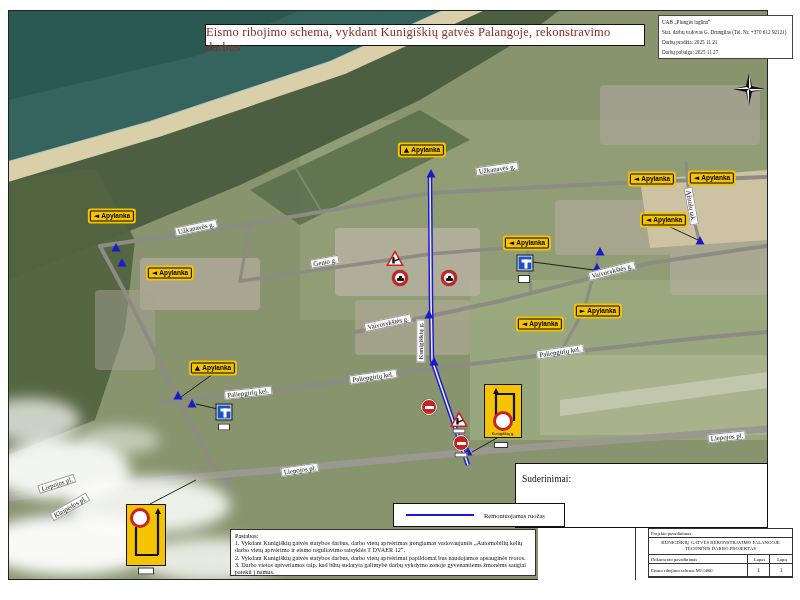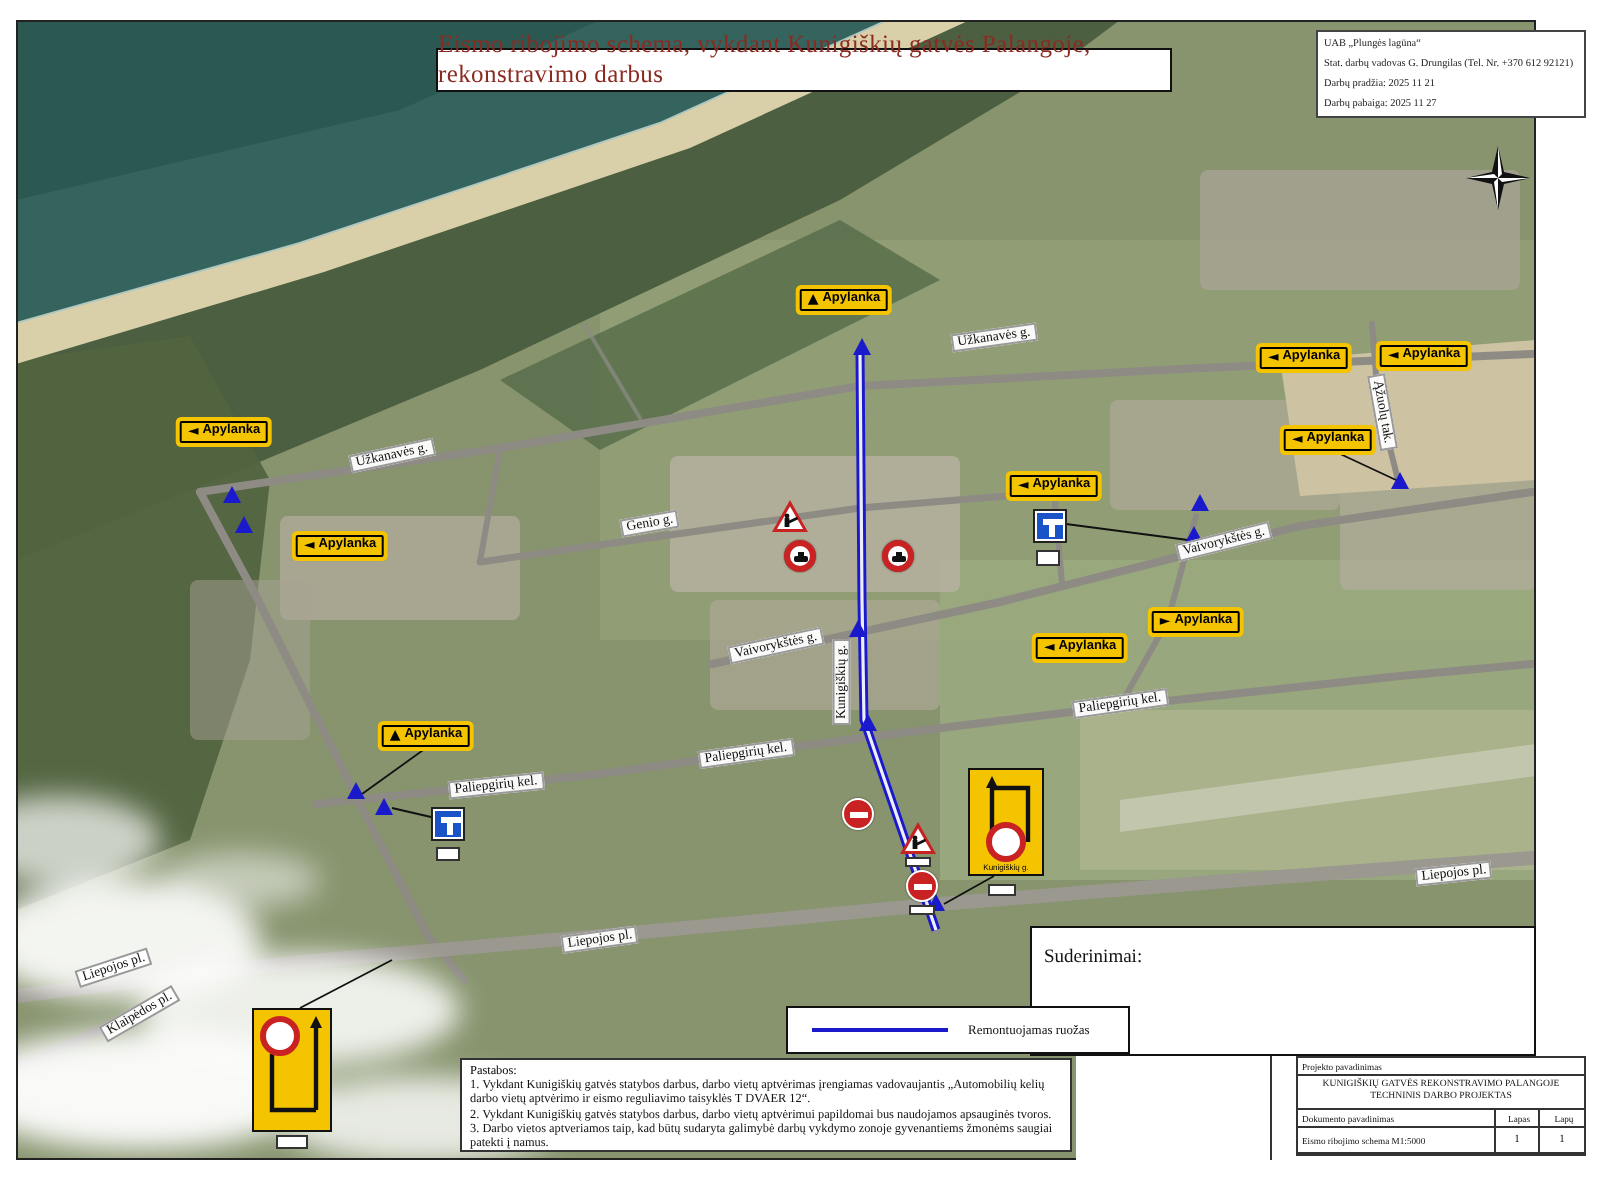--- a/index.html
+++ b/index.html
@@ -5,21 +5,21 @@
   * { margin:0; padding:0; box-sizing:border-box; }
   html,body { width:800px; height:600px; background:#fff; font-family:"Liberation Serif", serif; overflow:hidden; }
   body { position:relative; }
 
   
   #map-frame { position:absolute; left:8px; top:10px; width:760px; height:570px; border:1px solid #222; background:#7b8a62; }
   #terrain { position:absolute; left:8px; top:10px; }
 
   
   .box { position:absolute; background:#fff; border:1px solid #111; z-index:30; }
-  #title-box { left:218px; top:24px; width:368px; height:22px; display:flex; align-items:flex-end; justify-content:center; }
+  #title-box { left:205px; top:24px; width:440px; height:22px; display:flex; align-items:flex-start; justify-content:center; }
   #title-box span { font-size:12.5px; color:#8b2a21; letter-spacing:.2px; }
   #contractor-box { left:658px; top:15px; width:135px; height:44px; padding:2px 3px; border-color:#444; }
   #contractor-box div { font-size:5.2px; line-height:1.9; white-space:nowrap; color:#222; }
   #legend-box { left:393px; top:503px; width:172px; height:24px; display:flex; align-items:center; }
   #legend-line { width:68px; height:0; border-top:2px solid #1a1acc; margin-left:12px; }
   #legend-box span { font-size:6.5px; margin-left:10px; color:#111; }
   #approvals-box { left:515px; top:463px; width:253px; height:65px; padding:4px 6px; }
   #approvals-box span { font-size:9.5px; color:#111; }
   #notes-box { left:230px; top:529px; width:306px; height:47px; padding:2px 4px; border-color:#333; }
   #notes-box .nh { font-size:6.2px; }

